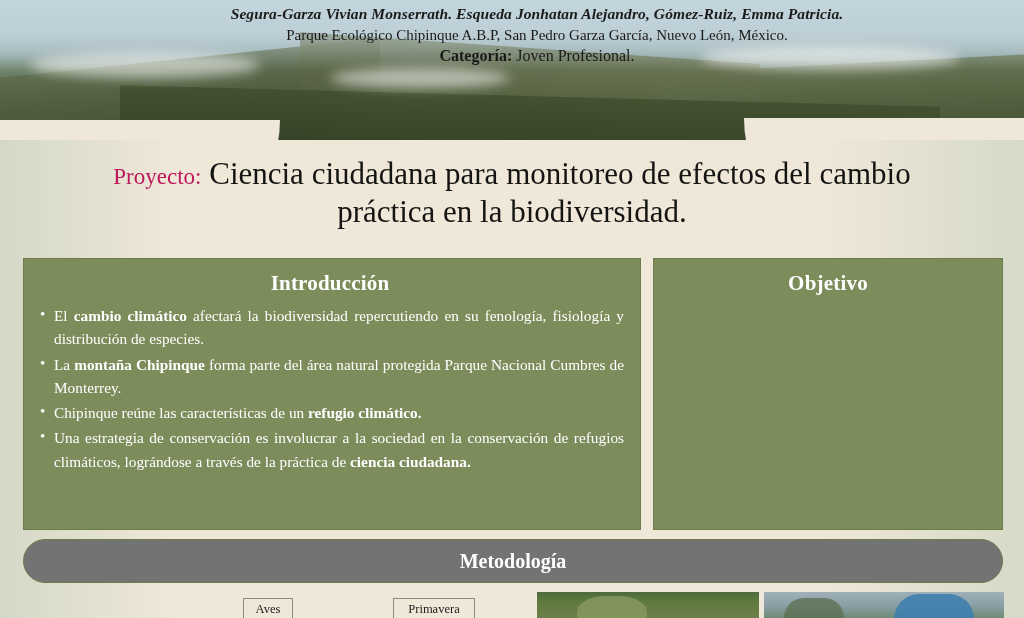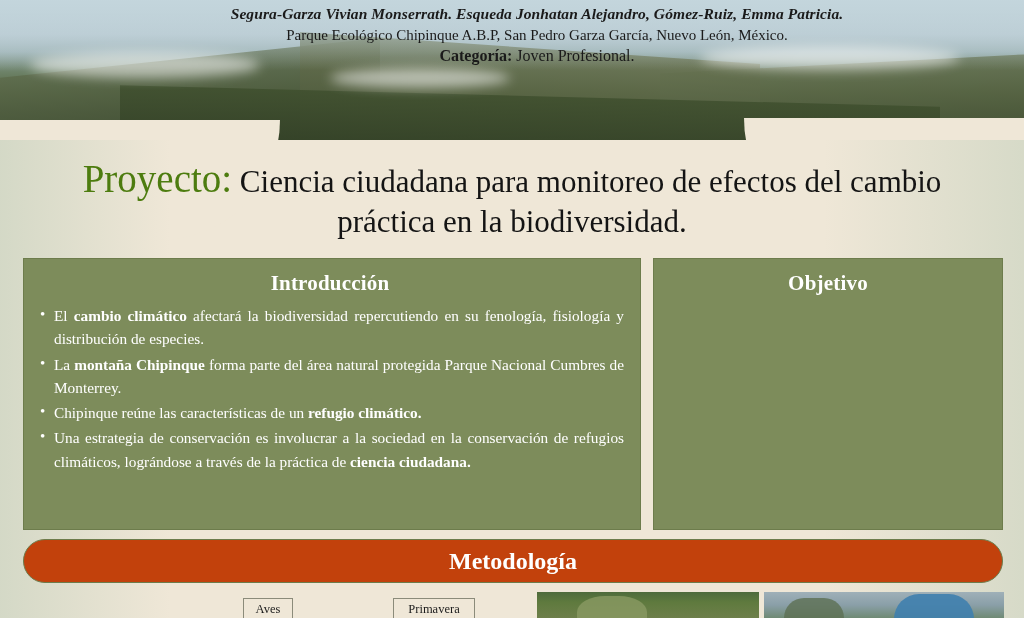--- a/index.html
+++ b/index.html
@@ -147,22 +147,22 @@
     width: 944px;
     text-align: center;
     z-index: 6;
   }
   .title-line {
     font-size: 31px;
     line-height: 1.22;
     color: #141414;
   }
   .title-label {
-    color: #4d7c0f;
-    font-size: 39px;
+    color: #be185d;
+    font-size: 23px;
   }
 
   
   .box {
     position: absolute;
     background: #7d8c5b;
     border: 1px solid #6d7c4c;
     color: #ffffff;
     box-sizing: border-box;
   }
@@ -207,25 +207,25 @@
   .box-obj ul.bullets li {
     font-size: 15.3px;
     line-height: 1.72;
   }
 
   
   .metodologia {
     position: absolute;
     left: 23px; top: 539px;
     width: 980px; height: 44px;
-    background: #c2410c;
+    background: #737373;
     border: 1px solid #6d7c4c;
     border-radius: 22px;
     color: #fff;
-    font-size: 24px;
+    font-size: 20px;
     font-weight: bold;
     display: flex;
     align-items: center;
     justify-content: center;
     box-sizing: border-box;
   }
 
   
   .season-box {
     position: absolute;

